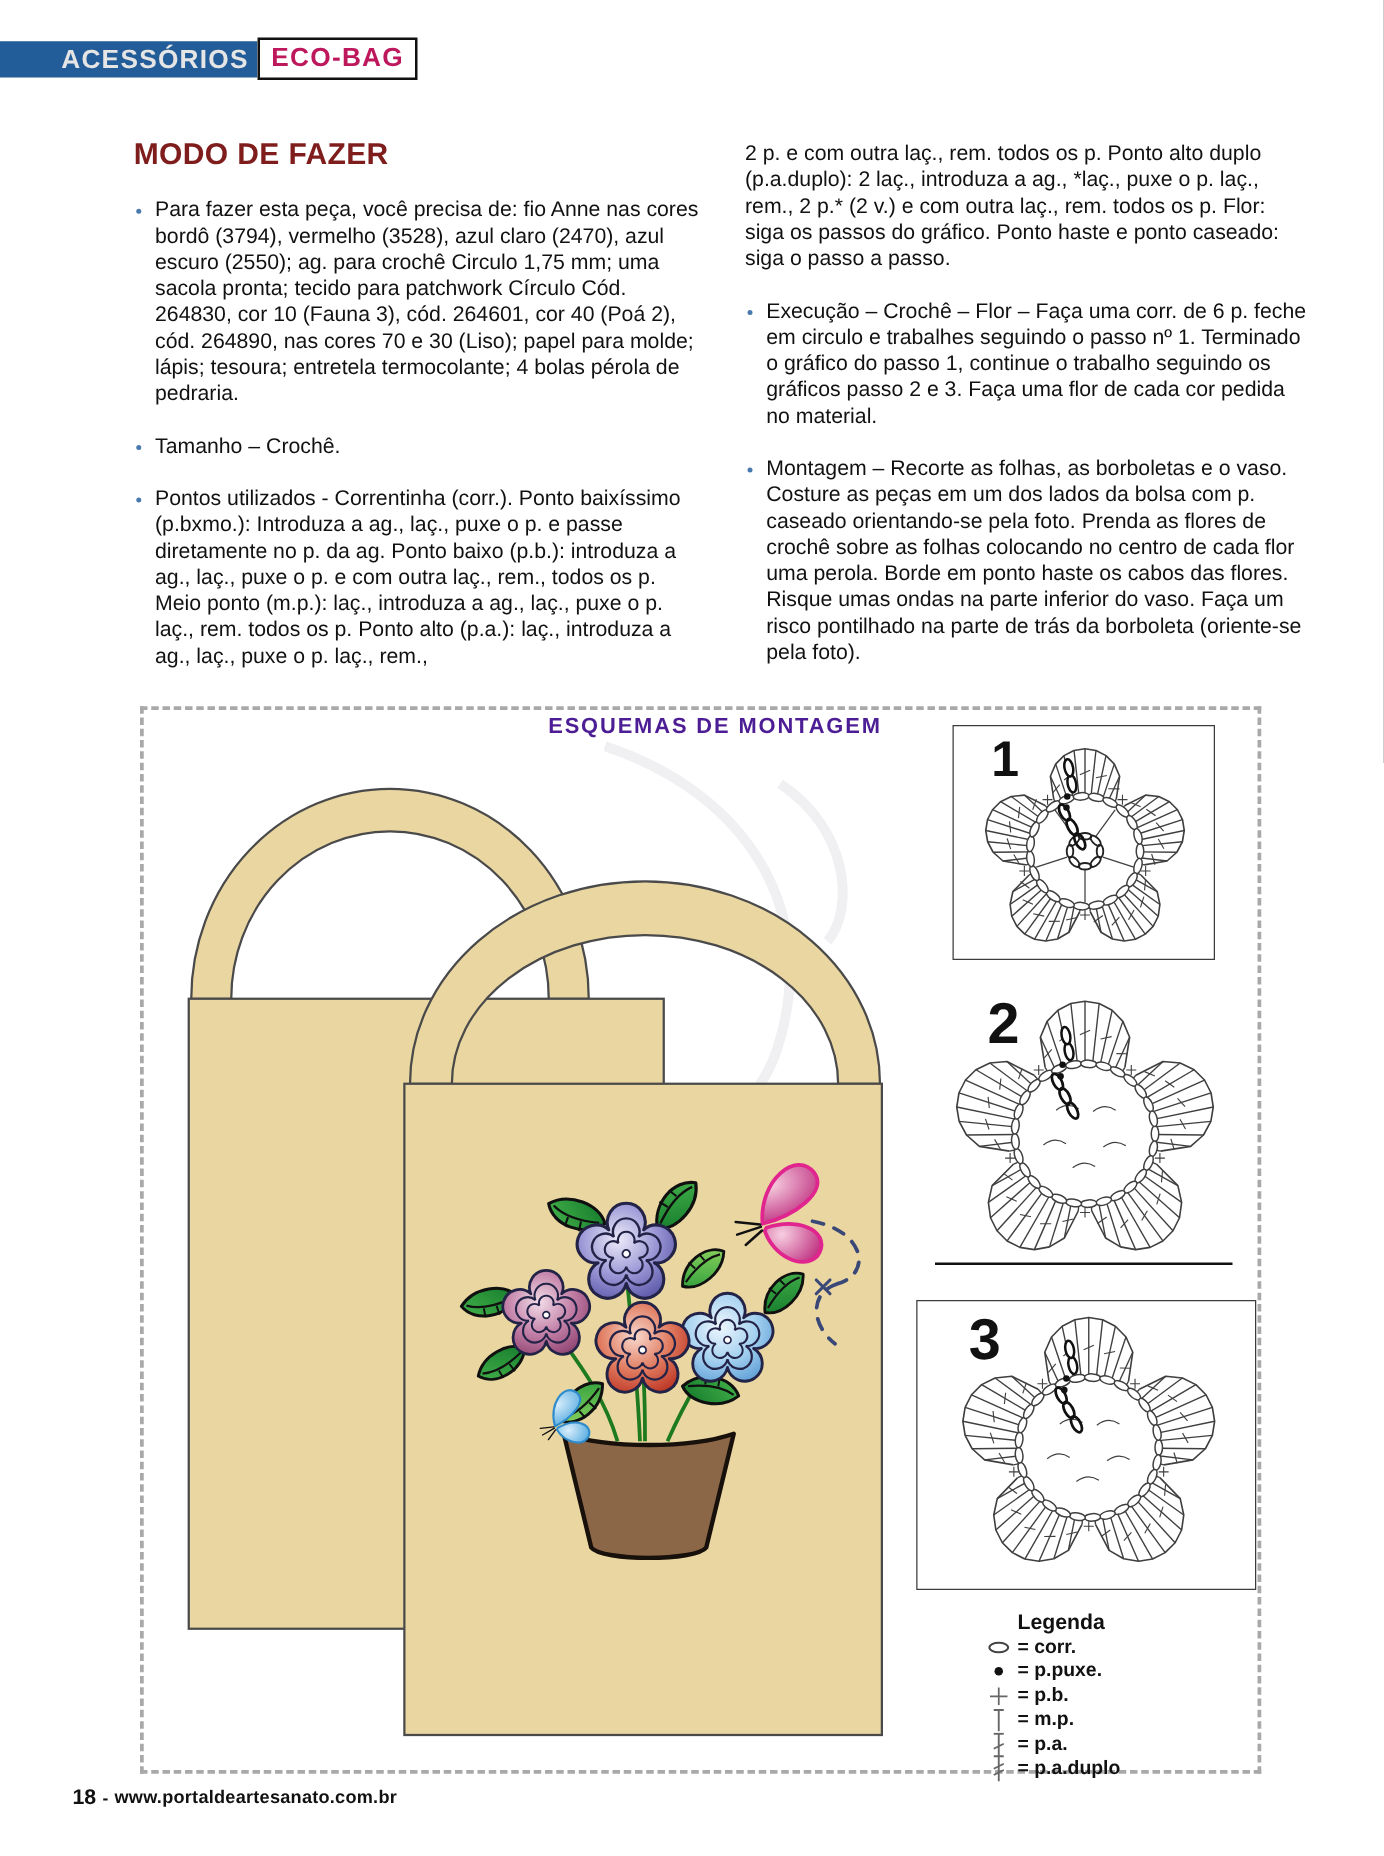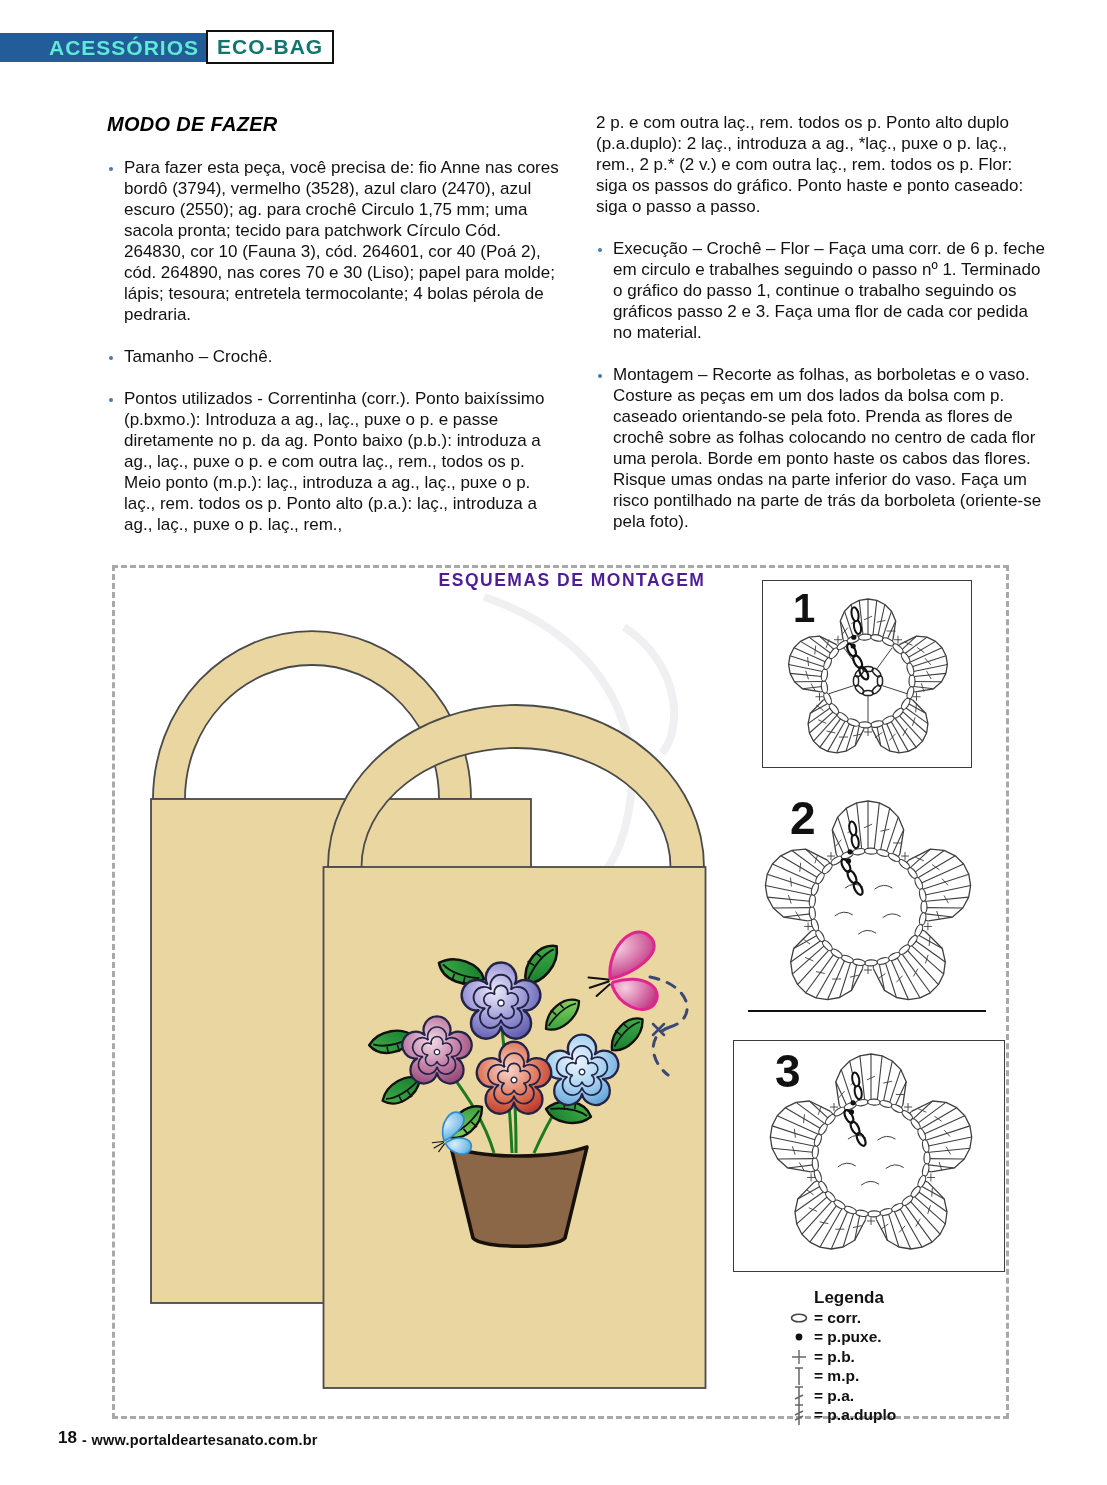--- a/index.html
+++ b/index.html
@@ -2,30 +2,30 @@
 <html><head>
 <meta charset="utf-8">
 <style>
   html,body{margin:0;padding:0;background:#888;}
   .page{position:relative;width:1107px;height:1485px;background:#fff;margin:0 auto;
         font-family:"Liberation Sans",sans-serif;color:#111;overflow:hidden;}
 
   
   .header-bar{position:absolute;left:0;top:33px;width:206px;height:29px;background:#235d99;
               display:flex;align-items:center;justify-content:flex-end;padding-right:7px;box-sizing:border-box;}
-  .header-bar span{color:#5eead4;font-weight:bold;font-size:21px;letter-spacing:1px;}
+  .header-bar span{color:#e5e5e5;font-weight:bold;font-size:21px;letter-spacing:1px;}
   .header-tag{position:absolute;left:206px;top:30px;height:34px;background:#fff;border:2px solid #111;
               box-sizing:border-box;display:flex;align-items:center;padding:0 9px;}
-  .header-tag span{color:#0f766e;font-weight:bold;font-size:21px;letter-spacing:1px;text-align:right;}
+  .header-tag span{color:#be185d;font-weight:bold;font-size:21px;letter-spacing:1px;text-align:right;}
 
   
   .col{position:absolute;top:112px;font-size:17px;line-height:21px;}
   .col-left{left:107px;width:452px;}
   .col-right{left:596px;width:450px;}
-  .art-title{color:#000000;font-weight:bold;font-size:20px;line-height:24px;letter-spacing:.3px;margin:0;font-style:italic;}
+  .art-title{color:#7f1d1d;font-weight:bold;font-size:24px;line-height:24px;letter-spacing:.3px;margin:0;}
   .art-sub{font-weight:bold;margin:0 0 3px 0;}
   .col p{margin:0 0 21px 0;}
   .col ul{list-style:disc outside;margin:0;padding-left:17px;}
   .col li{margin:0 0 21px 0;}
   .col li::marker{color:#4a79ae;font-size:13px;}
 
   
   .board{position:absolute;left:112px;top:565px;width:897px;height:854px;box-sizing:border-box;
          border:3px dashed #a9a9a9;}
   .board-title{position:absolute;left:421px;top:570px;width:302px;text-align:center;
@@ -43,21 +43,21 @@
   .sep-line{position:absolute;left:748px;top:1010px;width:238px;height:2px;background:#111;}
 
   
   .legend{position:absolute;left:770px;top:1277px;width:236px;}
   .legend-title{font-weight:bold;font-size:17px;margin-left:44px;margin-top:11px;}
   .legend-row{display:flex;align-items:center;height:19.5px;padding-left:14px;}
   .legend-sym{width:30px;height:20px;flex:0 0 30px;display:flex;align-items:center;justify-content:center;}
   .legend-row span{font-weight:bold;font-size:15.5px;}
 
   
-  .footer{position:absolute;left:58px;top:1428px;display:flex;align-items:flex-end;gap:5px;}
+  .footer{position:absolute;left:58px;top:1428px;display:flex;align-items:center;gap:5px;}
   .footer .pg{font-weight:bold;font-size:17px;}
   .footer .sep{font-weight:bold;font-size:14px;}
   .footer .site{font-weight:bold;font-size:14.5px;letter-spacing:.2px;}
 </style>
 </head>
 <body>
 
 <div class="page">
 
   <div class="header-bar">

